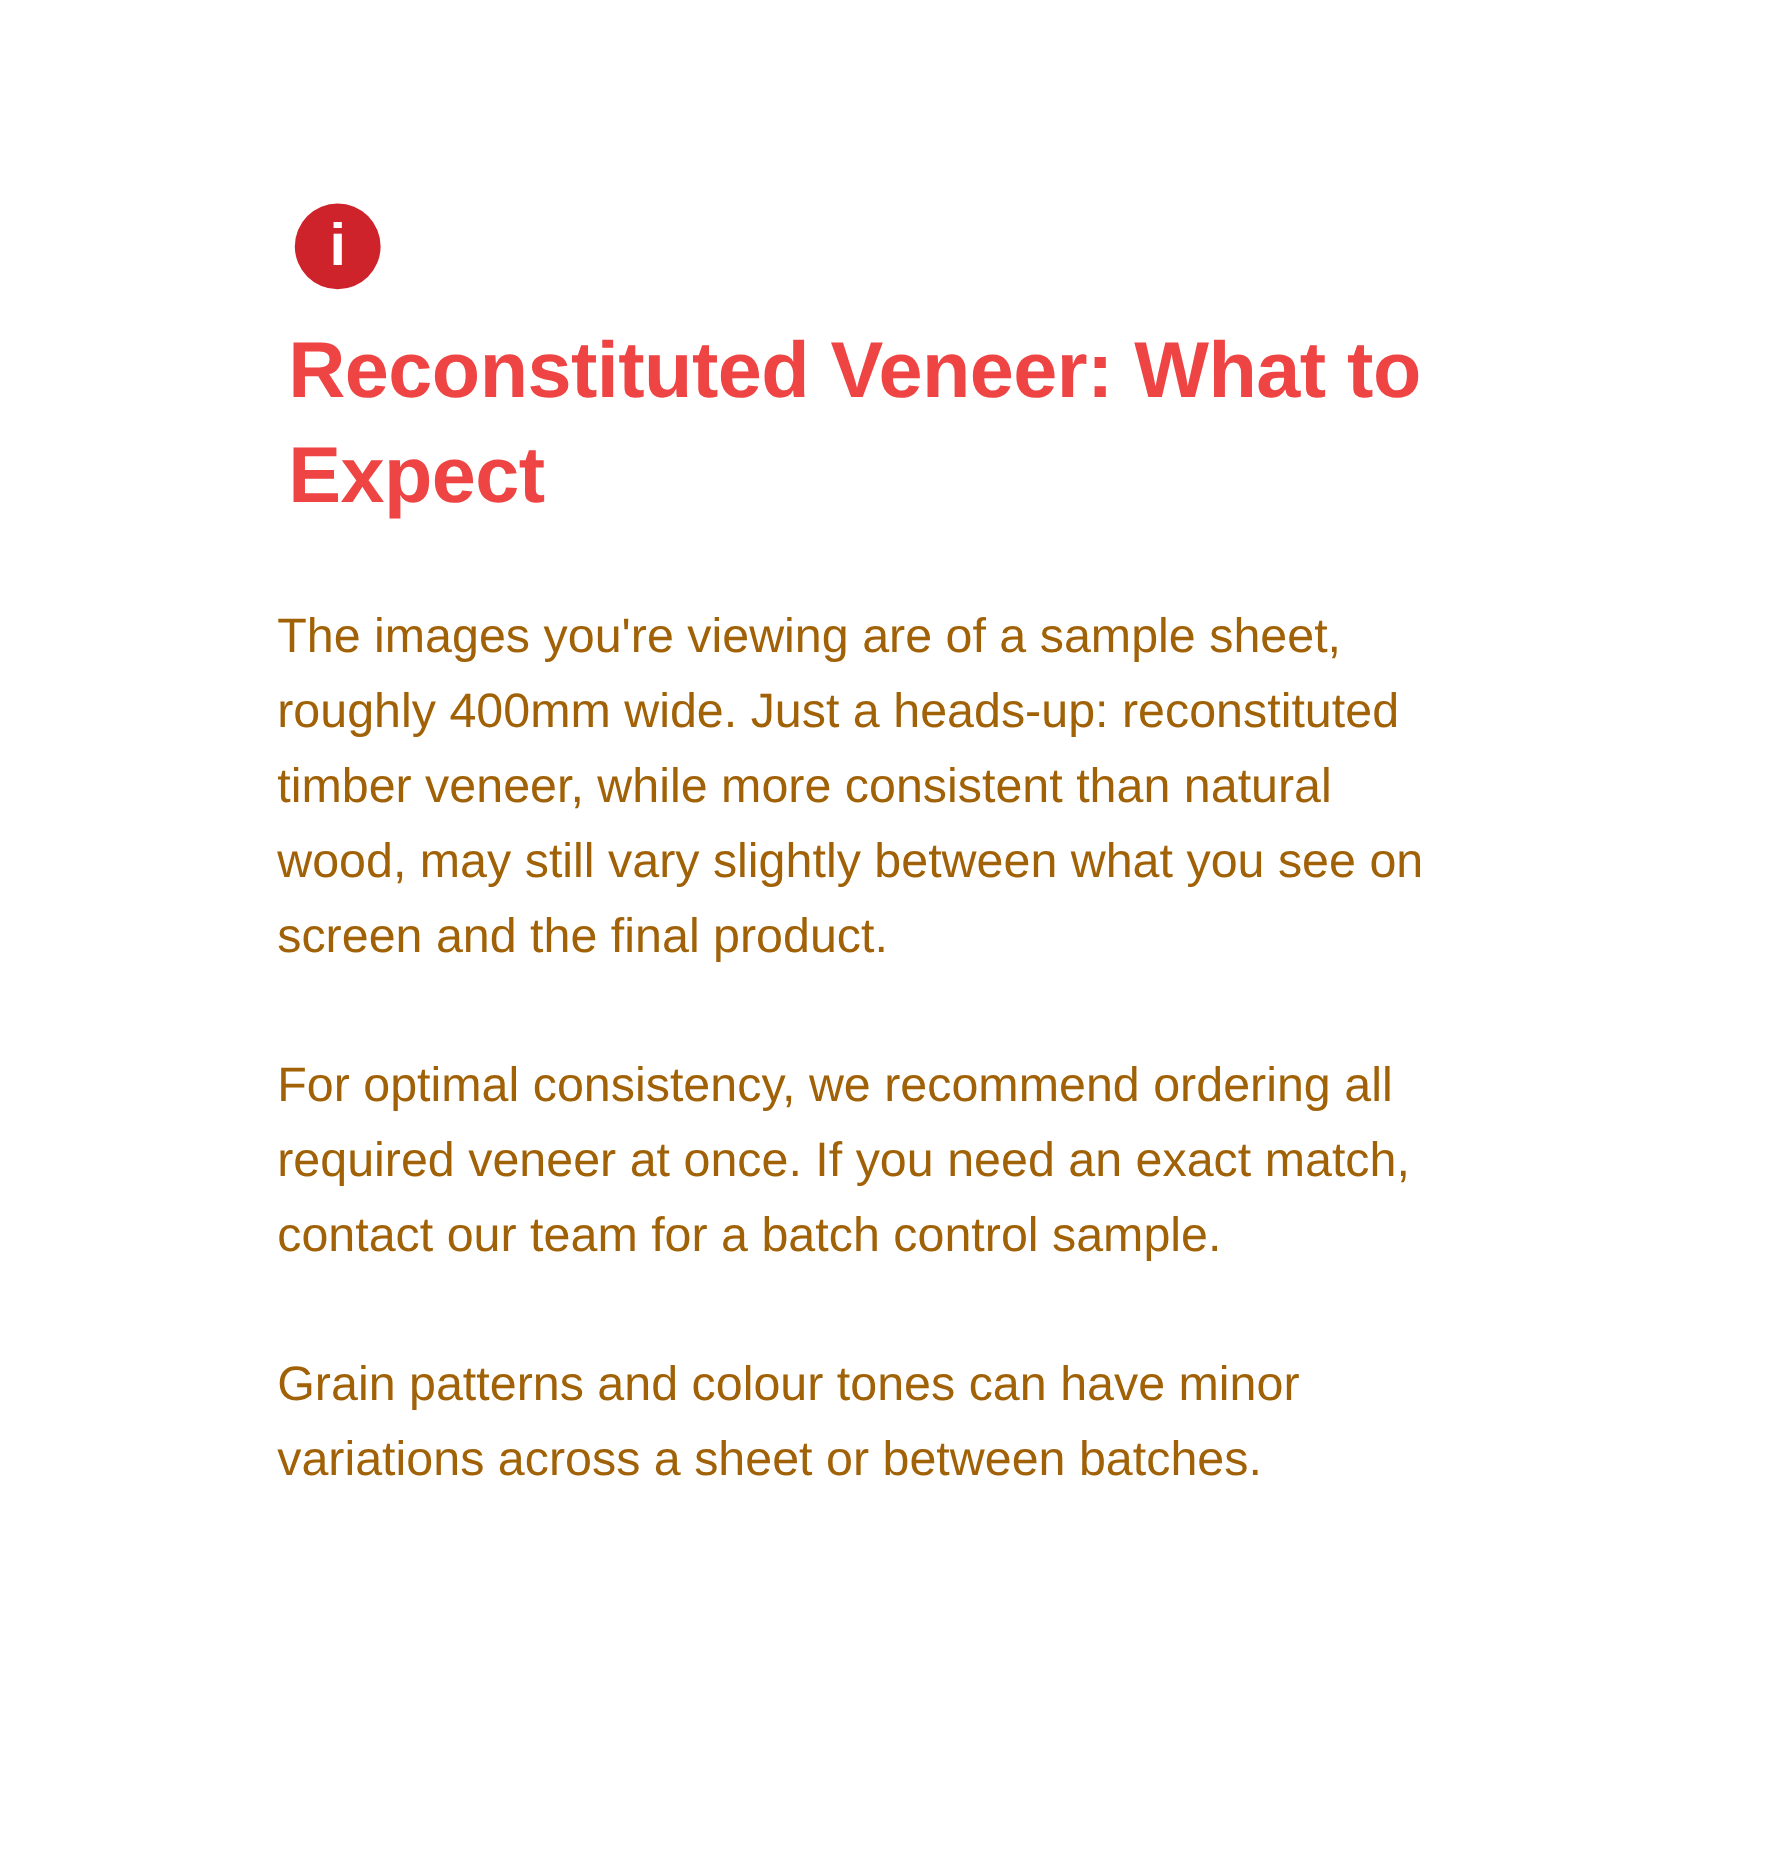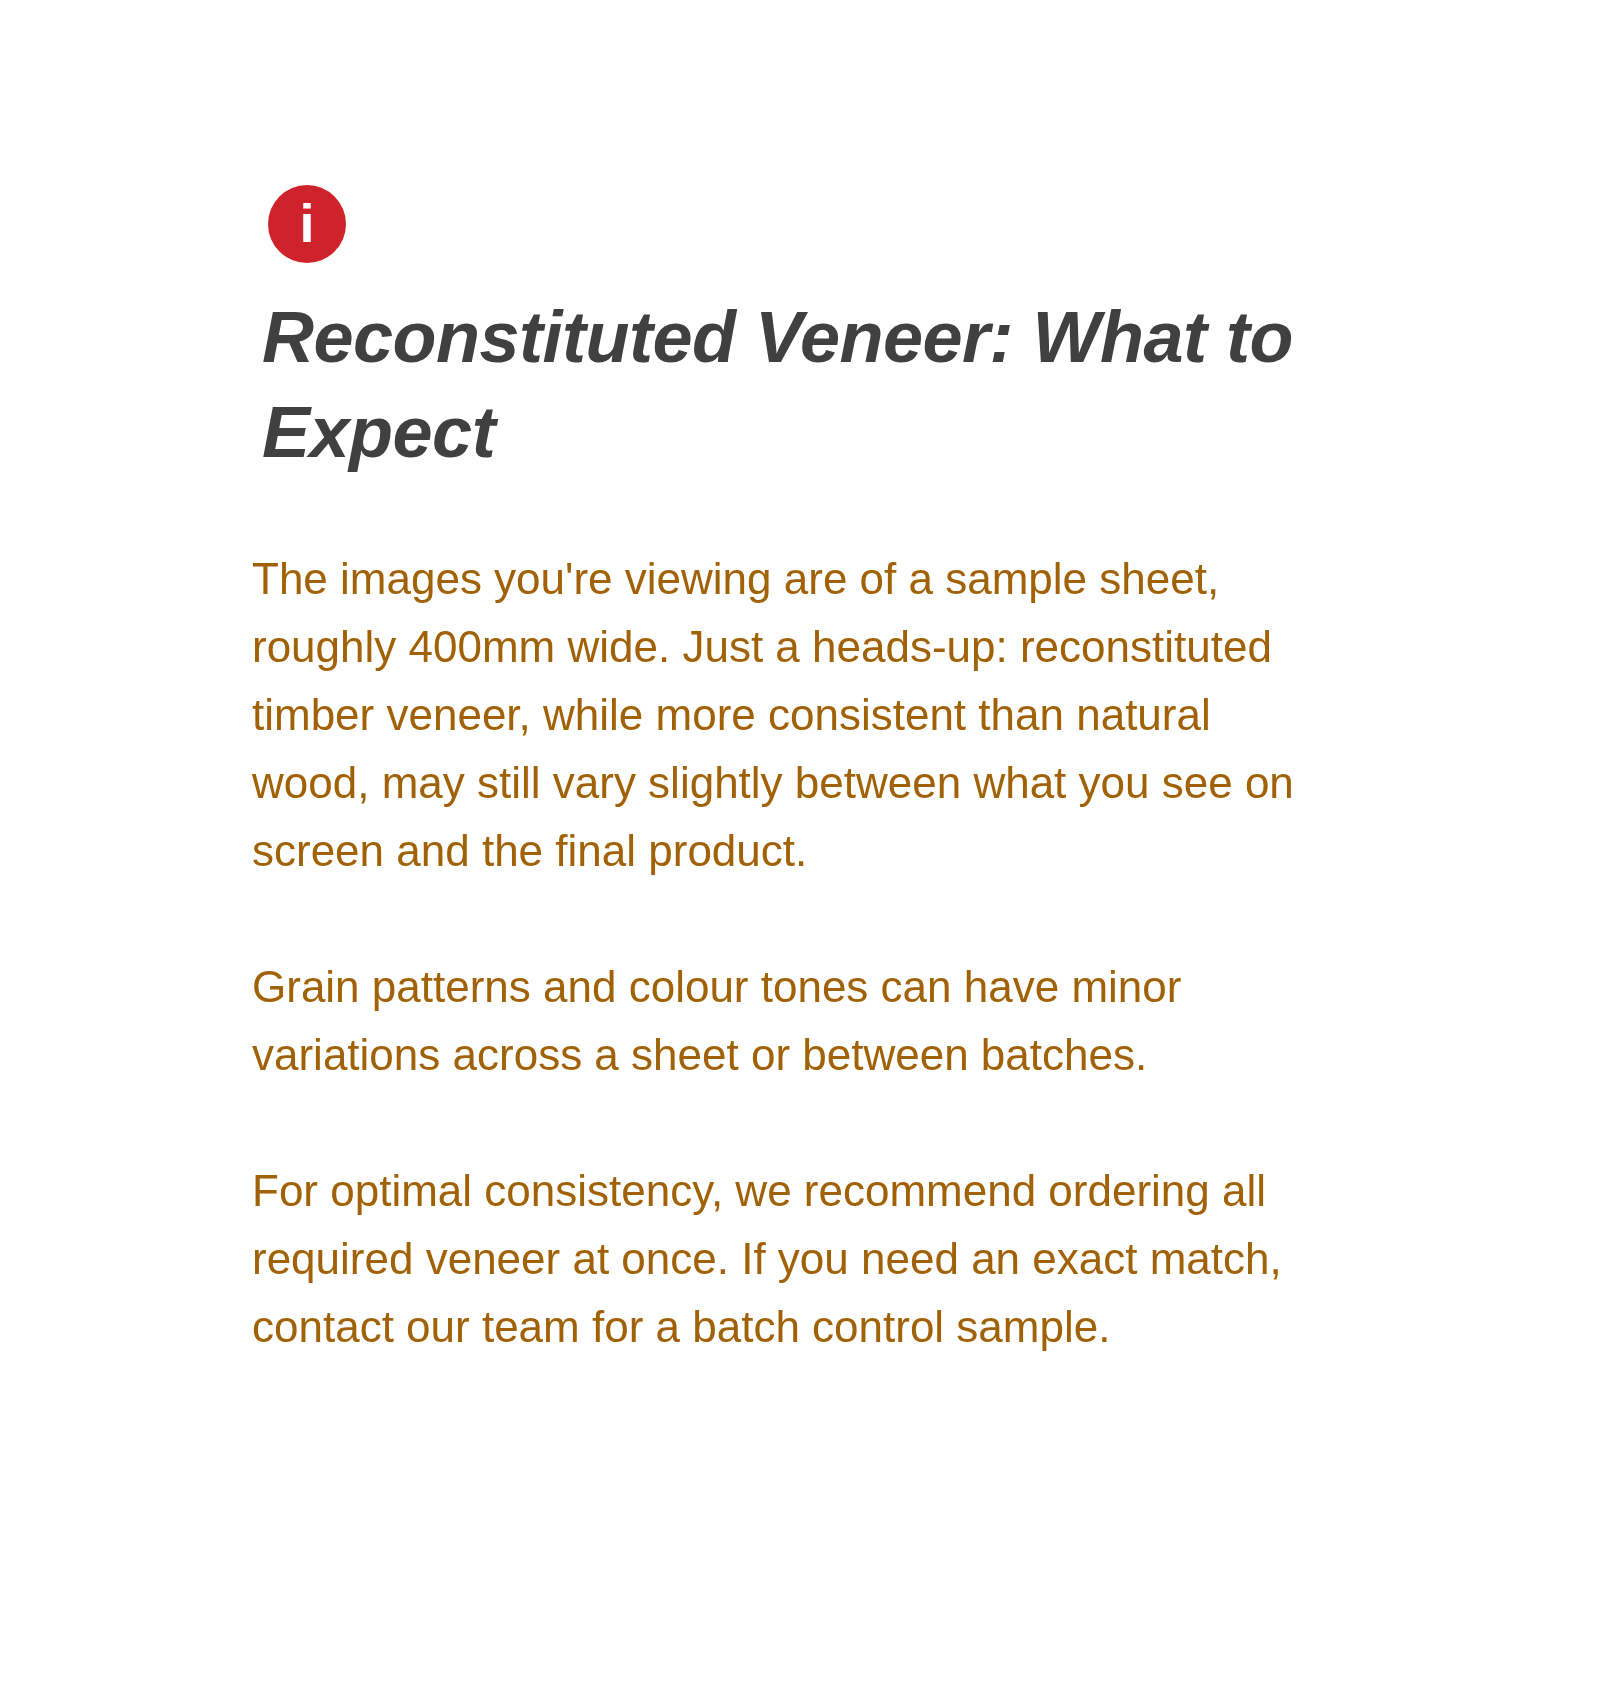--- a/index.html
+++ b/index.html
@@ -36,23 +36,22 @@
     font-size: 54px;
     font-weight: bold;
     line-height: 1;
     transform: translateY(-1px);
   }
   .page-title {
     margin: 27px 0 65px 10px;
     font-size: 72px;
     font-weight: bold;
     line-height: 1.32;
-    color: #404040;
+    color: #ef4444;
     letter-spacing: -0.5px;
-    font-style: italic;
   }
   .body-copy p {
     margin: 0 0 68px 0;
     font-size: 44px;
     font-weight: normal;
     line-height: 68px;
     color: #a16207;
   }
   .body-copy p:last-child {
     margin-bottom: 0;
@@ -65,18 +64,18 @@
   <div class="content">
 
     <div class="info-icon">
       <span class="glyph">i</span>
     </div>
 
     <h1 class="page-title">Reconstituted Veneer: What to Expect</h1>
 
     <div class="body-copy">
       <p>The images you're viewing are of a sample sheet, roughly 400mm wide. Just a heads-up: reconstituted timber veneer, while more consistent than natural wood, may still vary slightly between what you see on screen and the final product.</p>
+      <p>For optimal consistency, we recommend ordering all required veneer at once. If you need an exact match, contact our team for a batch control sample.</p>
       <p>Grain patterns and colour tones can have minor variations across a sheet or between batches.</p>
-      <p>For optimal consistency, we recommend ordering all required veneer at once. If you need an exact match, contact our team for a batch control sample.</p>
     </div>
 
   </div>
 </div>
 
 </body></html>

